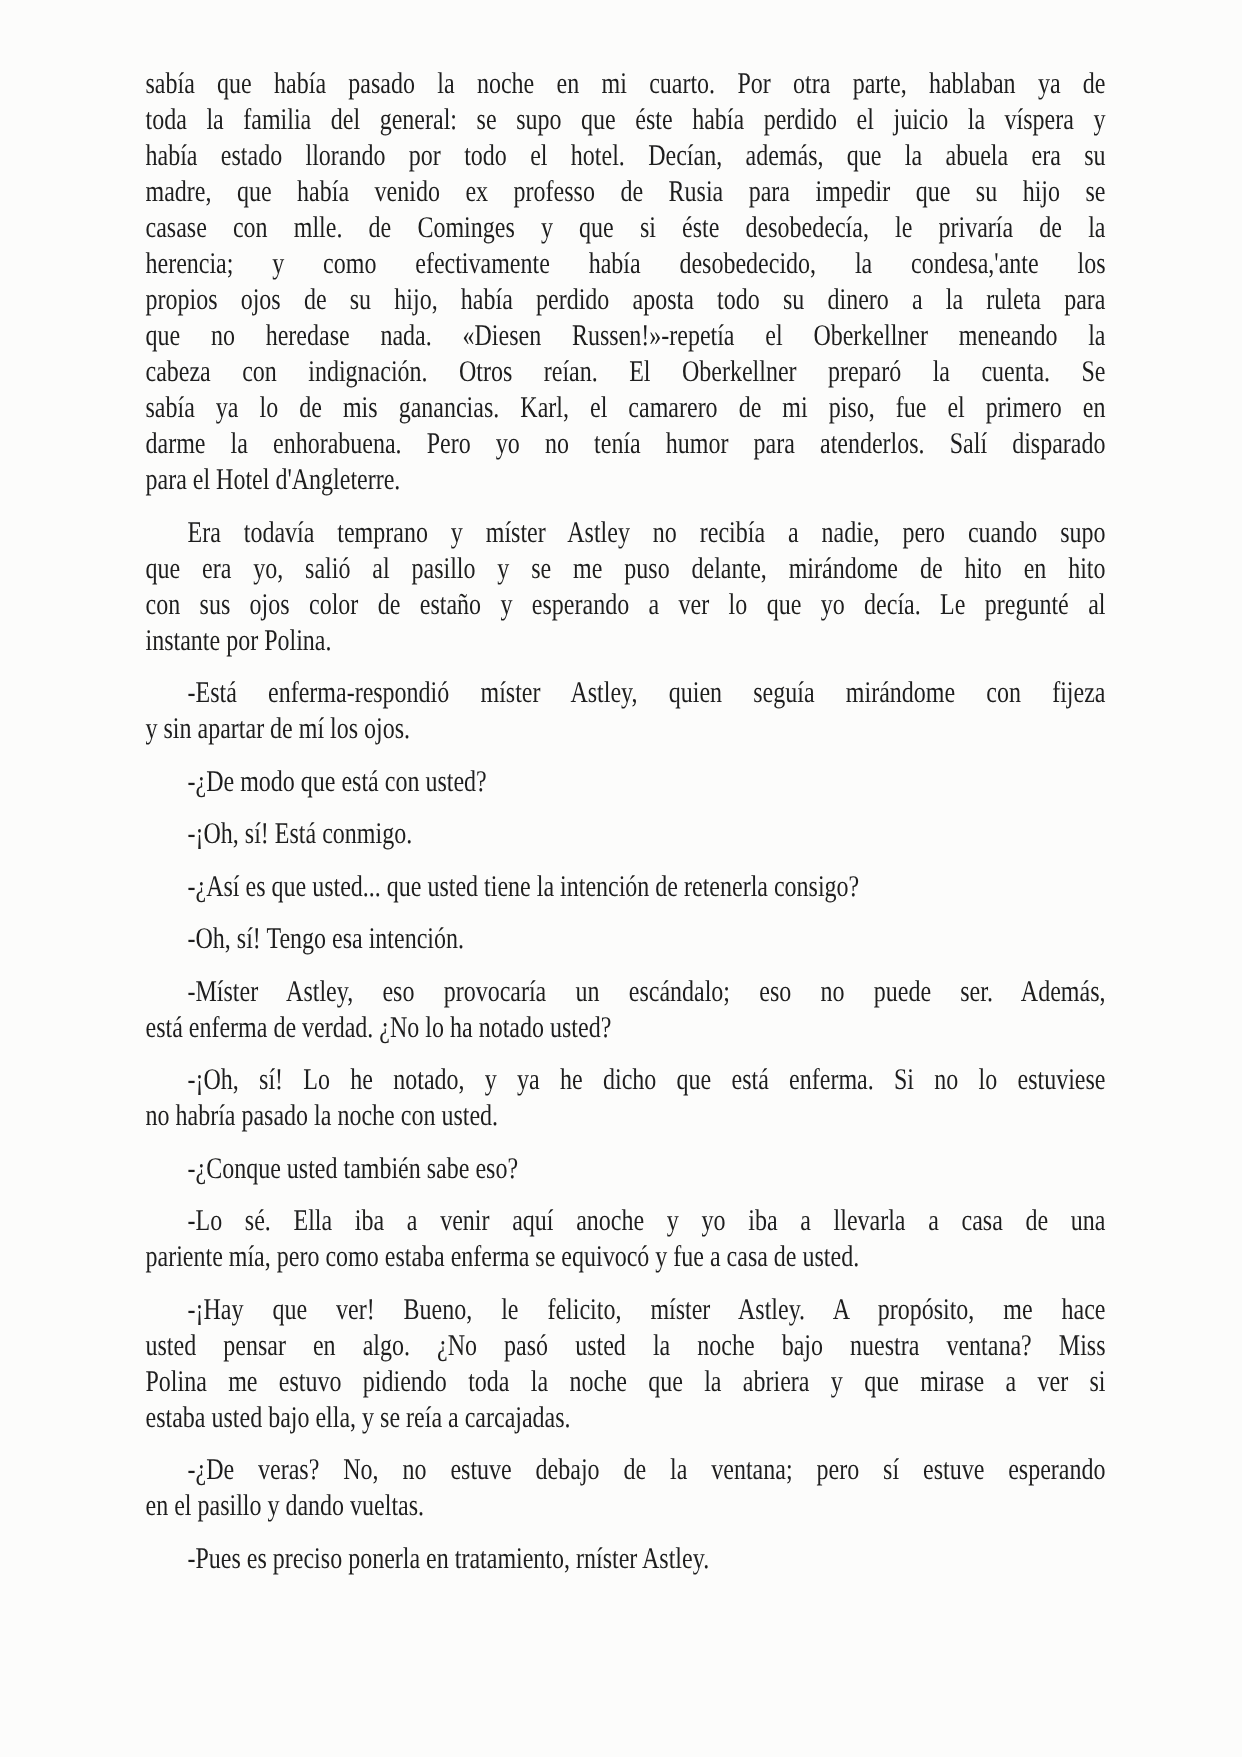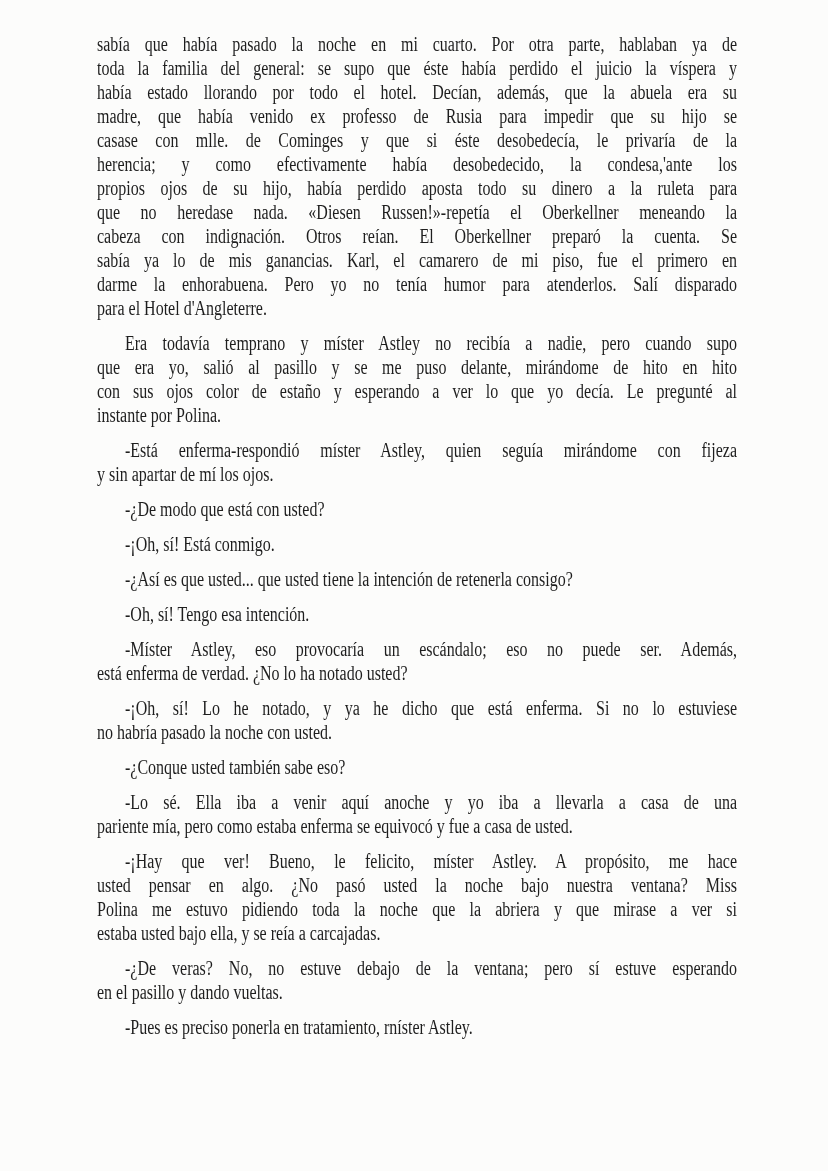--- a/index.html
+++ b/index.html
@@ -10,21 +10,21 @@
     width: 828px;
     height: 1171px;
     background: #fcfcfb;
     overflow: hidden;
   }
   .page {
     position: relative;
     width: 828px;
     height: 1171px;
     box-sizing: border-box;
-    padding: 32px 0 0 97px;
+    padding: 44px 0 0 97px;
   }
   .text-block {
     width: 800px;               
     transform: scaleX(0.80);    
     transform-origin: 0 0;
     font-family: "Liberation Serif", "DejaVu Serif", serif;
     font-size: 20px;
     line-height: 24px;
     color: #1e1e1e;
   }

